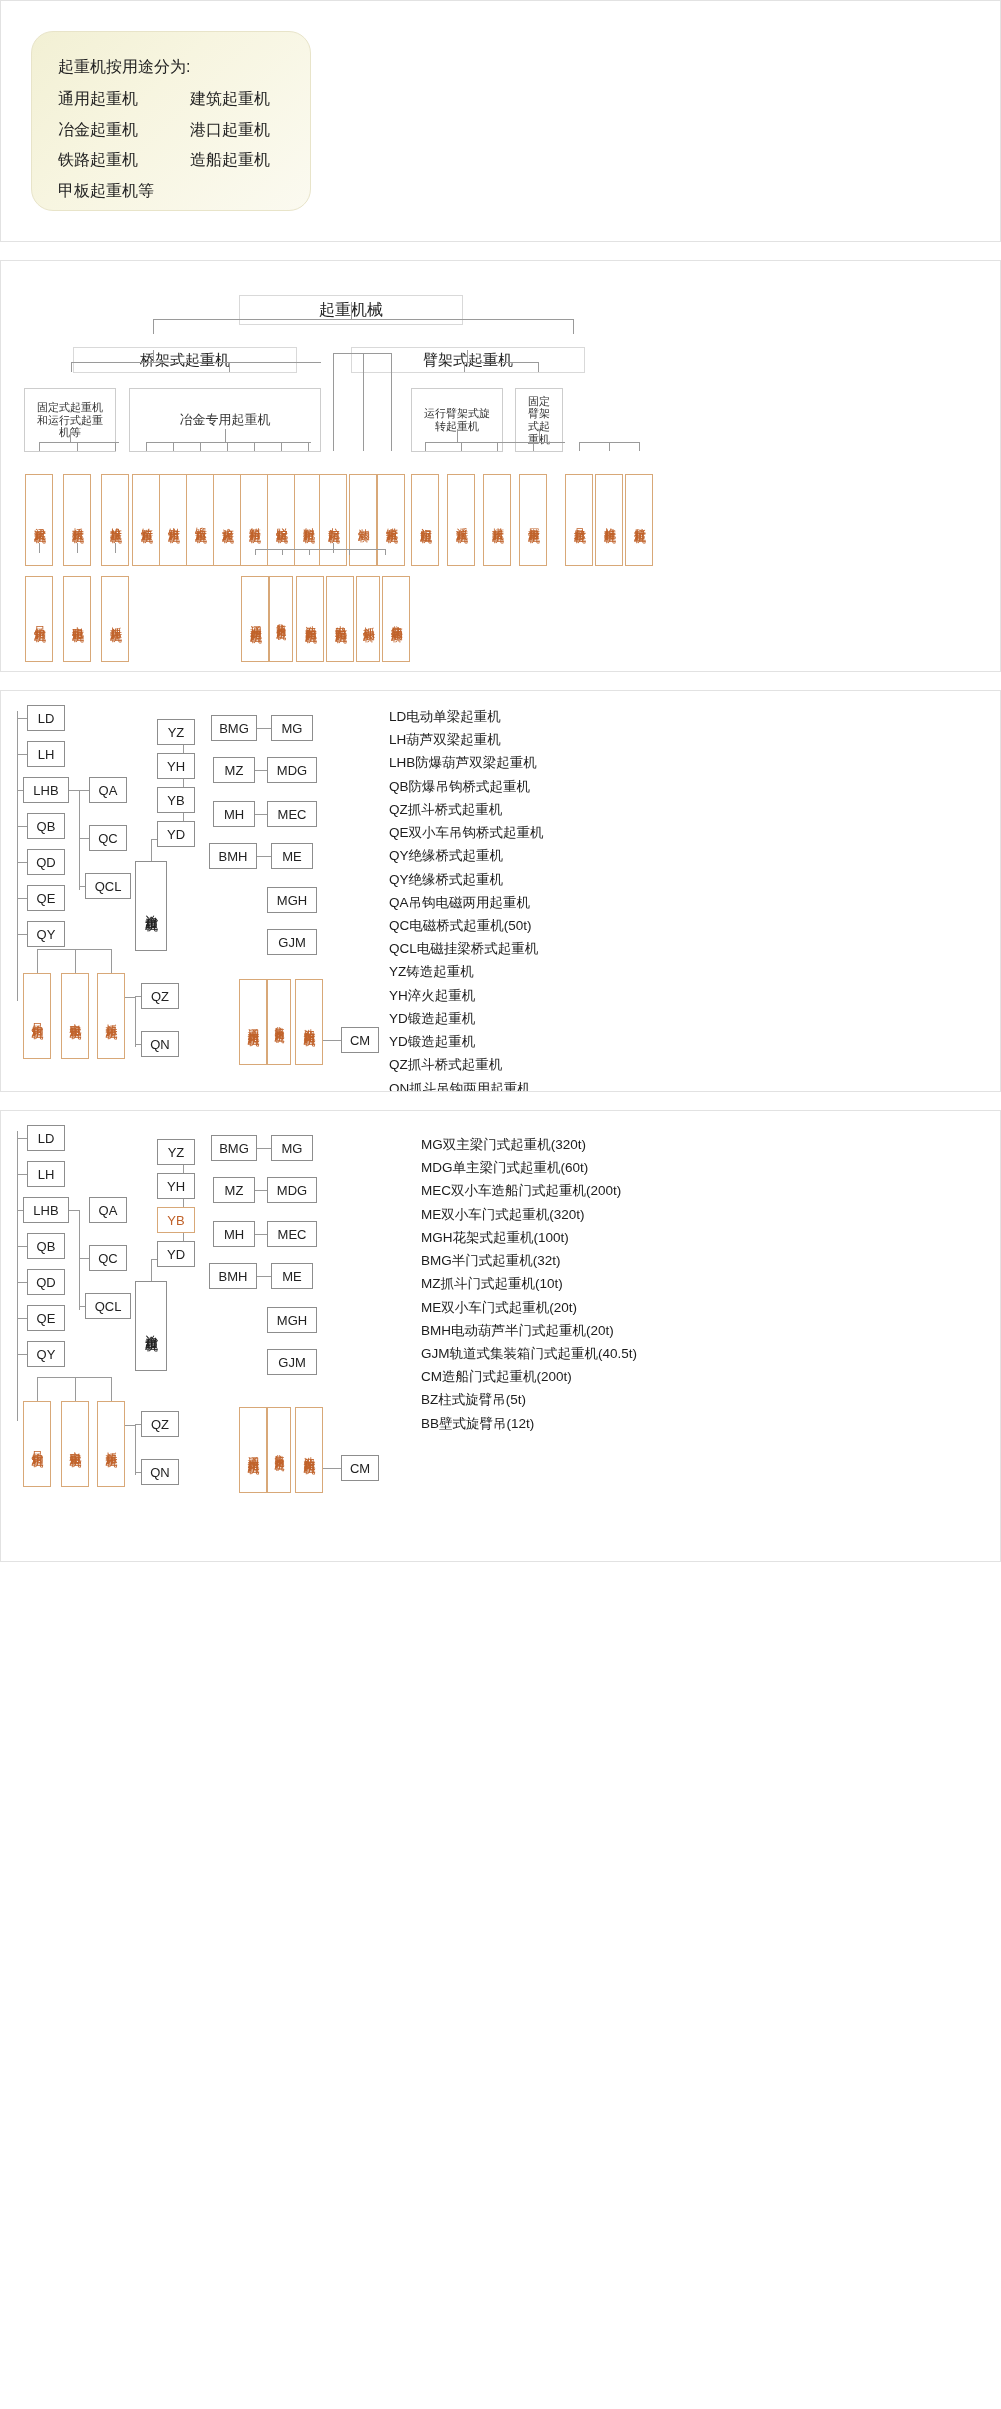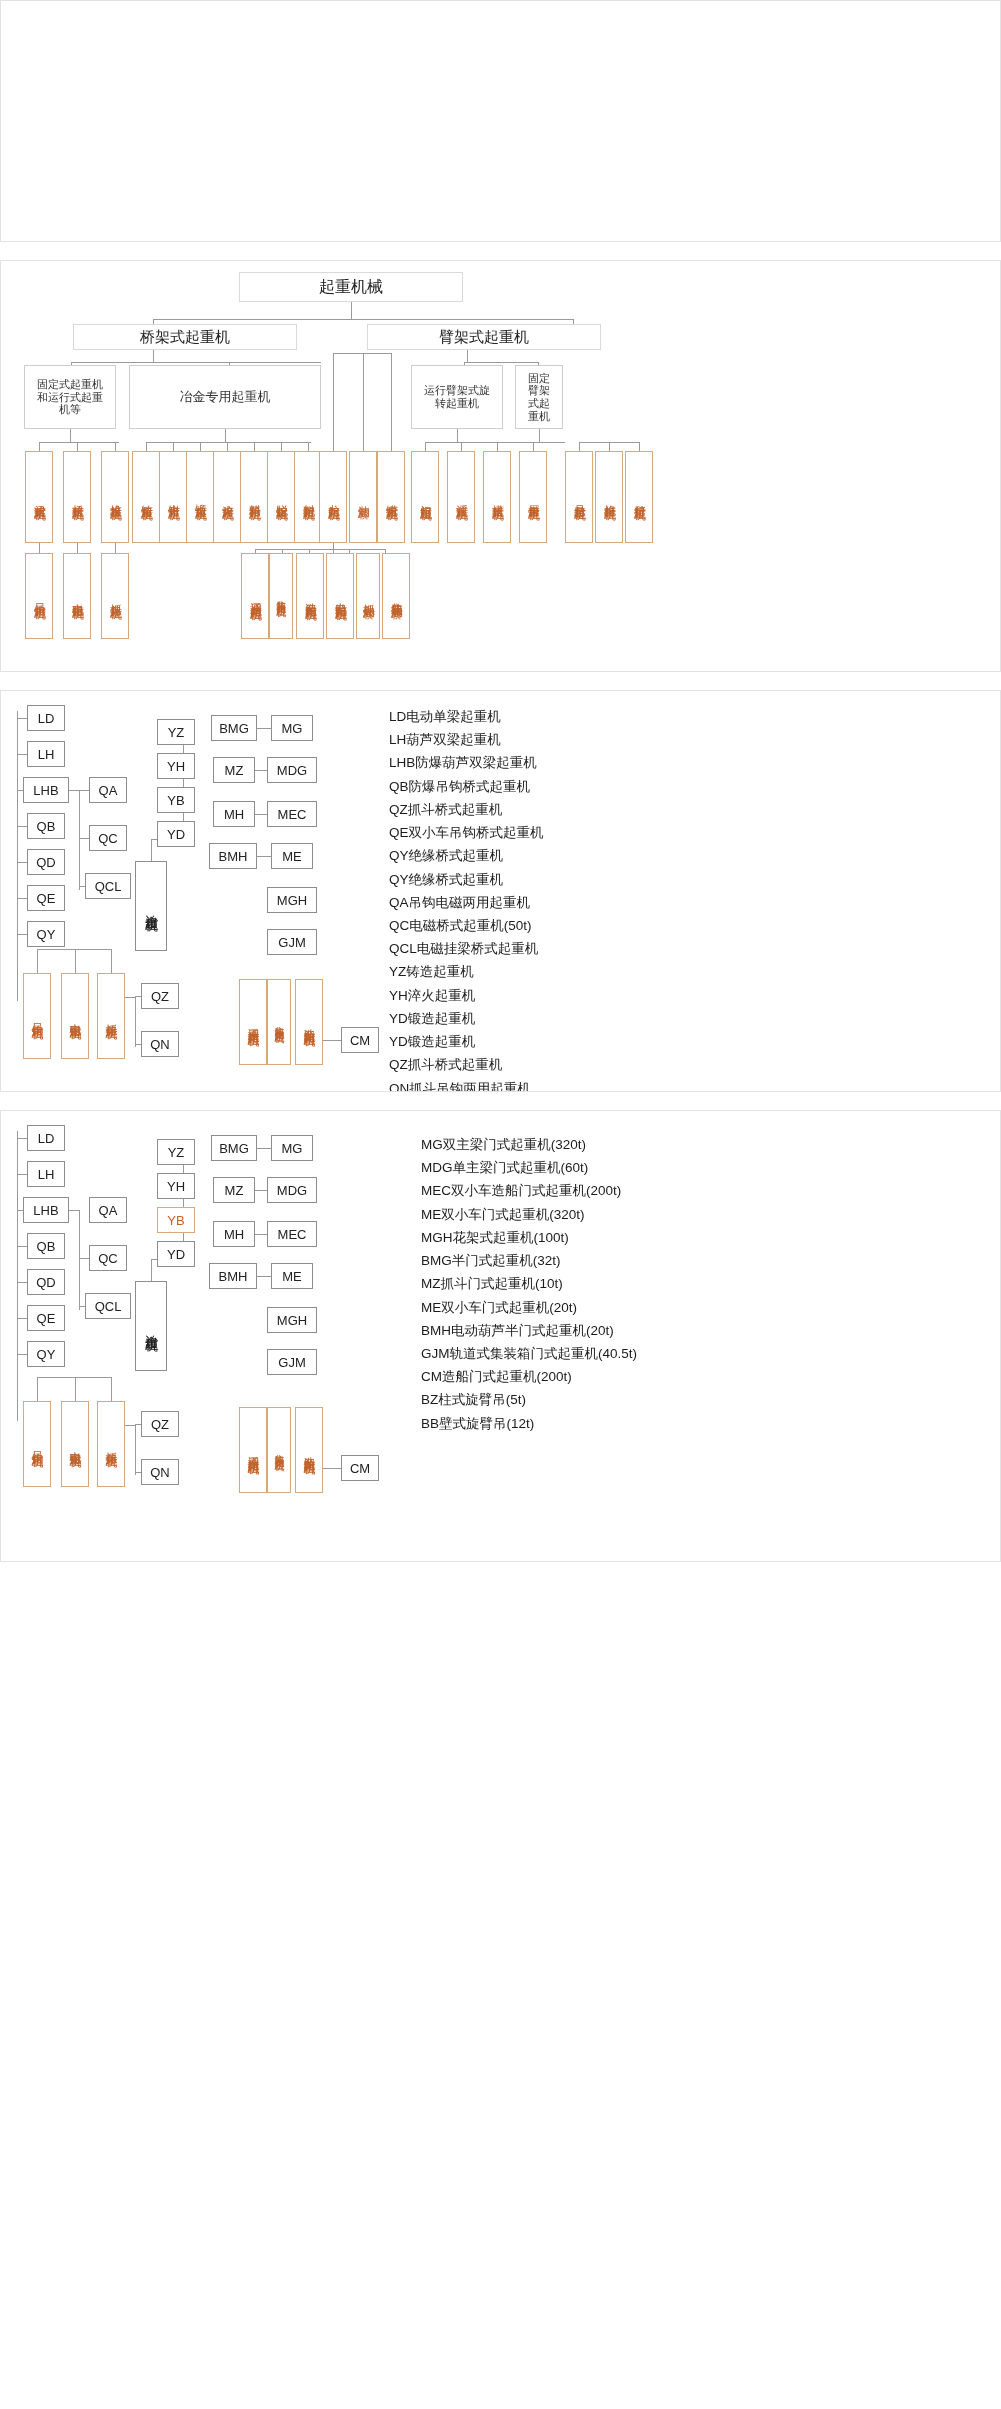--- a/index.html
+++ b/index.html
@@ -21,21 +21,21 @@
   .note-title{margin-bottom:2px;}
   .note-row{display:flex;}
   .note-row span:first-child{width:132px;display:inline-block;}
 
   
   .box{
     position:absolute;box-sizing:border-box;
     border:1px solid #d8a878;background:#fff;
     display:flex;align-items:center;justify-content:center;
     text-align:center;line-height:1.15;
-    font-size:12px;color:#c0622a;padding:9px;
+    font-size:12px;color:#c0622a;padding:9px;margin-top:23px;
   }
   .box.head{color:#222;border-color:#d9d9d9;font-size:16px;}
   .box.sub{color:#222;border-color:#d9d9d9;font-size:15px;}
   .box.plain{color:#333;border-color:#cdcdcd;font-size:12px;}
   .vert{writing-mode:vertical-rl;text-orientation:upright;letter-spacing:1px;}
   .ln{position:absolute;background:#9a9a9a;}
   .ln.h{height:1px;}
   .ln.v{width:1px;}
 
   
@@ -51,33 +51,51 @@
   .legend{position:absolute;font-size:13.5px;line-height:1.72;color:#1c1c1c;}
   .legend div{white-space:nowrap;}
 </style>
 </head>
 <body>
 
 <div class="page">
 
   <div class="panel" id="panel1">
 
+    <div class="note" id="note-use">
+      <div class="note-title">起重机按用途分为:</div>
+      <div class="note-row">
+        <span>通用起重机</span>
+          <span>建筑起重机</span>
+      </div>
+      <div class="note-row">
+        <span>冶金起重机</span>
+          <span>港口起重机</span>
+      </div>
+      <div class="note-row">
+        <span>铁路起重机</span>
+          <span>造船起重机</span>
+      </div>
+      <div class="note-row">
+        <span>甲板起重机等</span>
+      </div>
+    </div>
 
   </div>
 
   <div class="panel" id="panel2">
 
     <div class="box head" style="left:238px;top:11px;width:224px;height:30px;">起重机械</div>
     <div class="ln v" style="left:350px;top:41px;height:17px;"></div>
     <div class="ln h" style="left:152px;top:58px;width:420px;"></div>
     <div class="ln v" style="left:152px;top:58px;height:15px;"></div>
     <div class="ln v" style="left:572px;top:58px;height:15px;"></div>
 
     <div class="box sub" style="left:72px;top:63px;width:224px;height:26px;">桥架式起重机</div>
-    <div class="box sub" style="left:366px;top:63px;width:234px;height:26px;">臂架式起重机</div>
+    <div class="box sub" style="left:350px;top:63px;width:234px;height:26px;">臂架式起重机</div>
 
     <div class="ln v" style="left:152px;top:89px;height:12px;"></div>
     <div class="ln h" style="left:70px;top:101px;width:250px;"></div>
     <div class="ln v" style="left:70px;top:101px;height:10px;"></div>
     <div class="ln v" style="left:228px;top:101px;height:10px;"></div>
 
     <div class="ln v" style="left:466px;top:89px;height:12px;"></div>
     <div class="ln h" style="left:463px;top:101px;width:74px;"></div>
     <div class="ln v" style="left:463px;top:101px;height:10px;"></div>
     <div class="ln v" style="left:537px;top:101px;height:10px;"></div>

